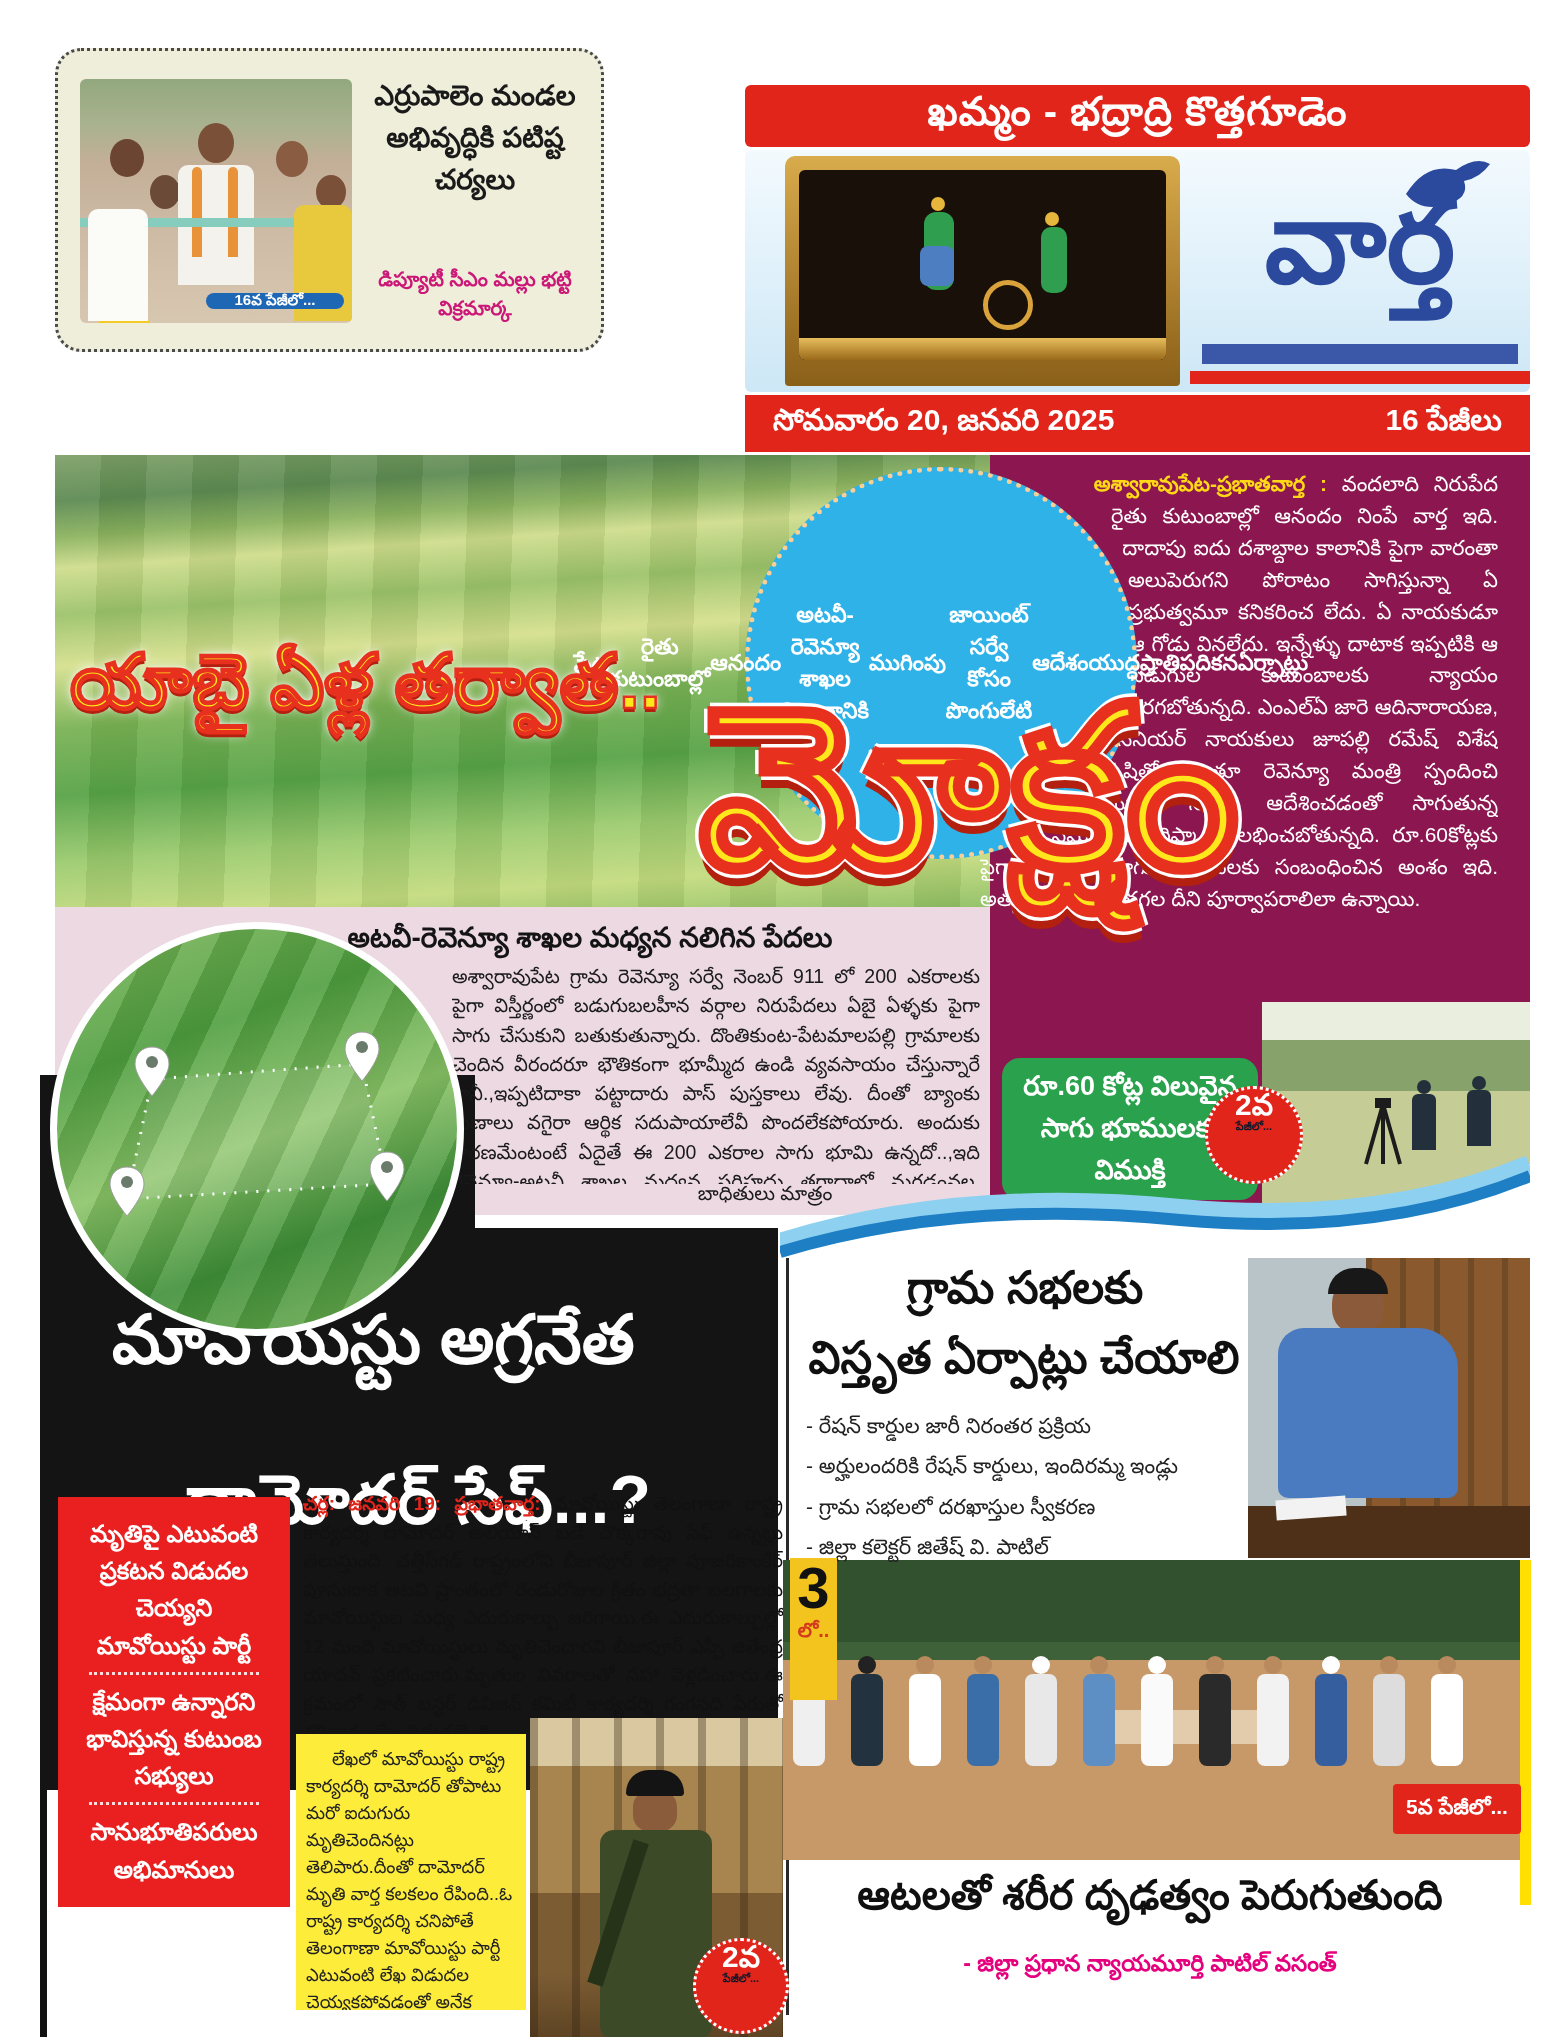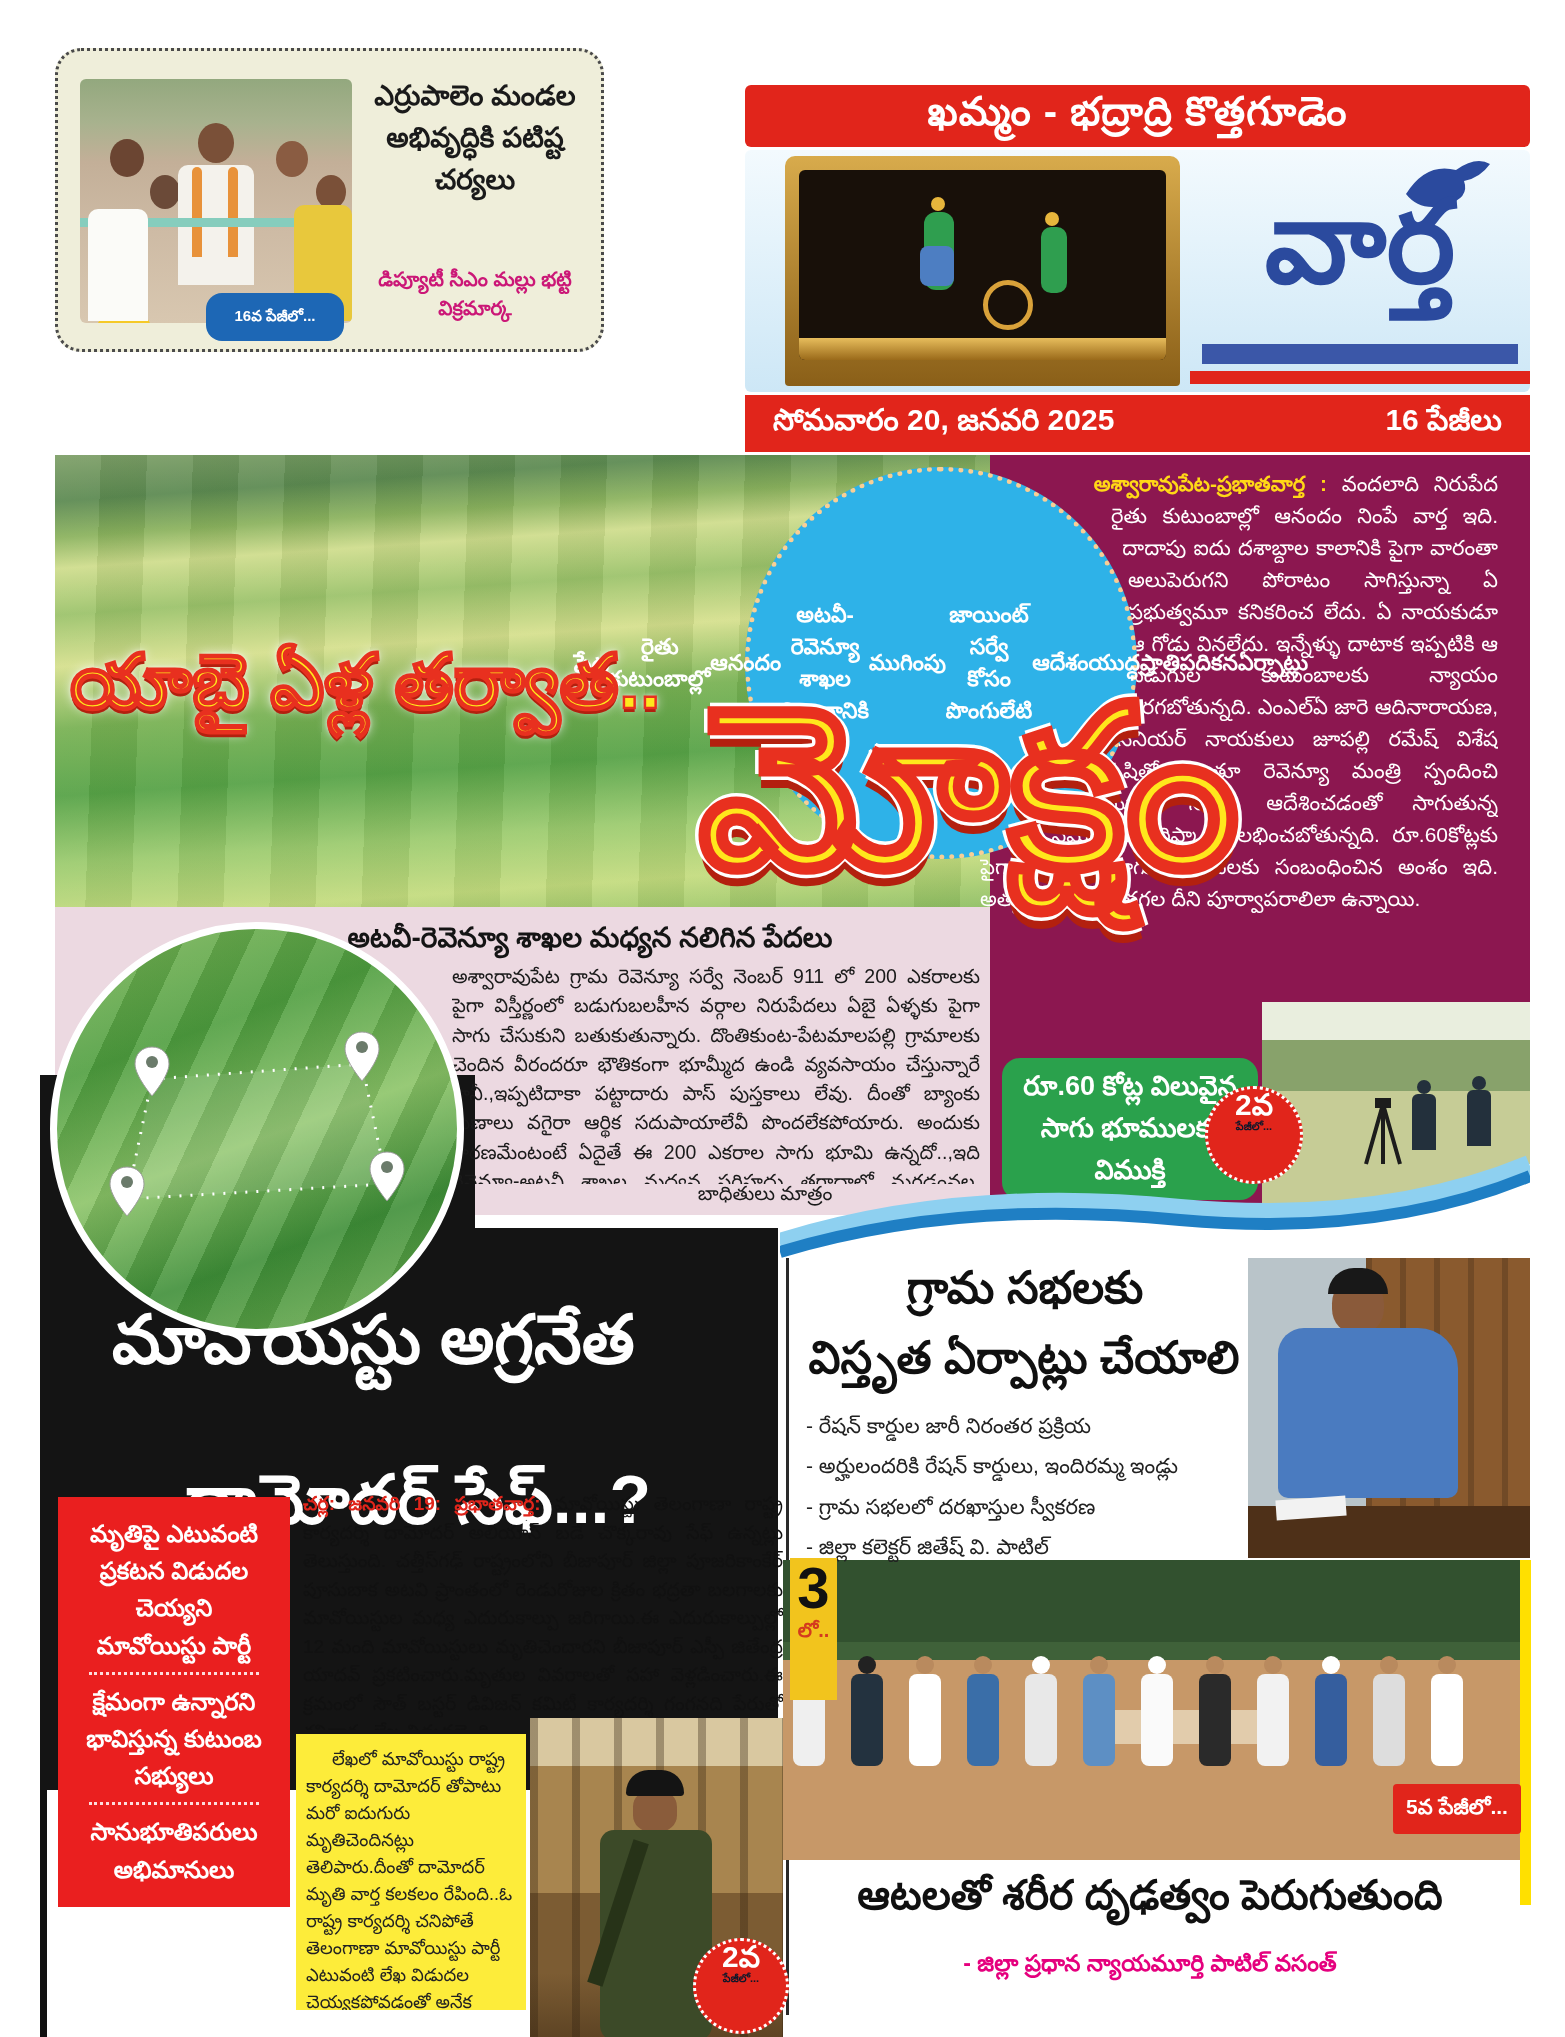--- a/index.html
+++ b/index.html
@@ -10,21 +10,21 @@
   
   .tl-box{left:55px;top:48px;width:543px;height:298px;background:#efeeda;
           border:3px dotted #4a4a4a;border-radius:26px;z-index:2;}
   .tl-photo{position:absolute;left:22px;top:28px;width:272px;height:244px;border-radius:6px;overflow:hidden;
             background:linear-gradient(180deg,#93a87e 0%,#a8b28e 18%,#c3af98 34%,#cdbaa4 60%,#d8c7b0 100%);}
   .head{position:absolute;border-radius:50%;}
   .shirt{position:absolute;border-radius:10px 10px 0 0;}
   .ribbon{position:absolute;left:0;top:57%;width:100%;height:9px;background:#86cdbd;}
   .cone{position:absolute;left:18px;bottom:0;width:0;height:0;border-left:26px solid transparent;
         border-right:26px solid transparent;border-bottom:46px solid #f5c928;}
-  .tl-badge{position:absolute;left:148px;top:242px;width:138px;height:48px;background:#1d67b5;border-radius:16px;
+  .tl-badge{position:absolute;left:148px;top:242px;width:138px;height:16px;background:#1d67b5;border-radius:16px;
             color:#fff;font-size:15px;font-weight:700;display:flex;align-items:center;justify-content:center;}
   .tl-head{position:absolute;left:303px;top:24px;width:228px;text-align:center;font-size:28px;font-weight:700;
            line-height:1.5;color:#1a1a1a;}
   .tl-byline{position:absolute;left:303px;top:214px;width:228px;text-align:center;font-size:20px;font-weight:700;
              line-height:1.45;color:#cb1777;}
 
   
   .m-banner{left:745px;top:85px;width:785px;height:62px;background:#e1251b;border-radius:6px;color:#fff;
             font-size:40px;font-weight:700;display:flex;align-items:center;justify-content:center;letter-spacing:1px;z-index:2;}
   .m-body{left:745px;top:150px;width:785px;height:242px;background:linear-gradient(#f3fafe,#cde7f6);border-radius:6px;z-index:2;}

